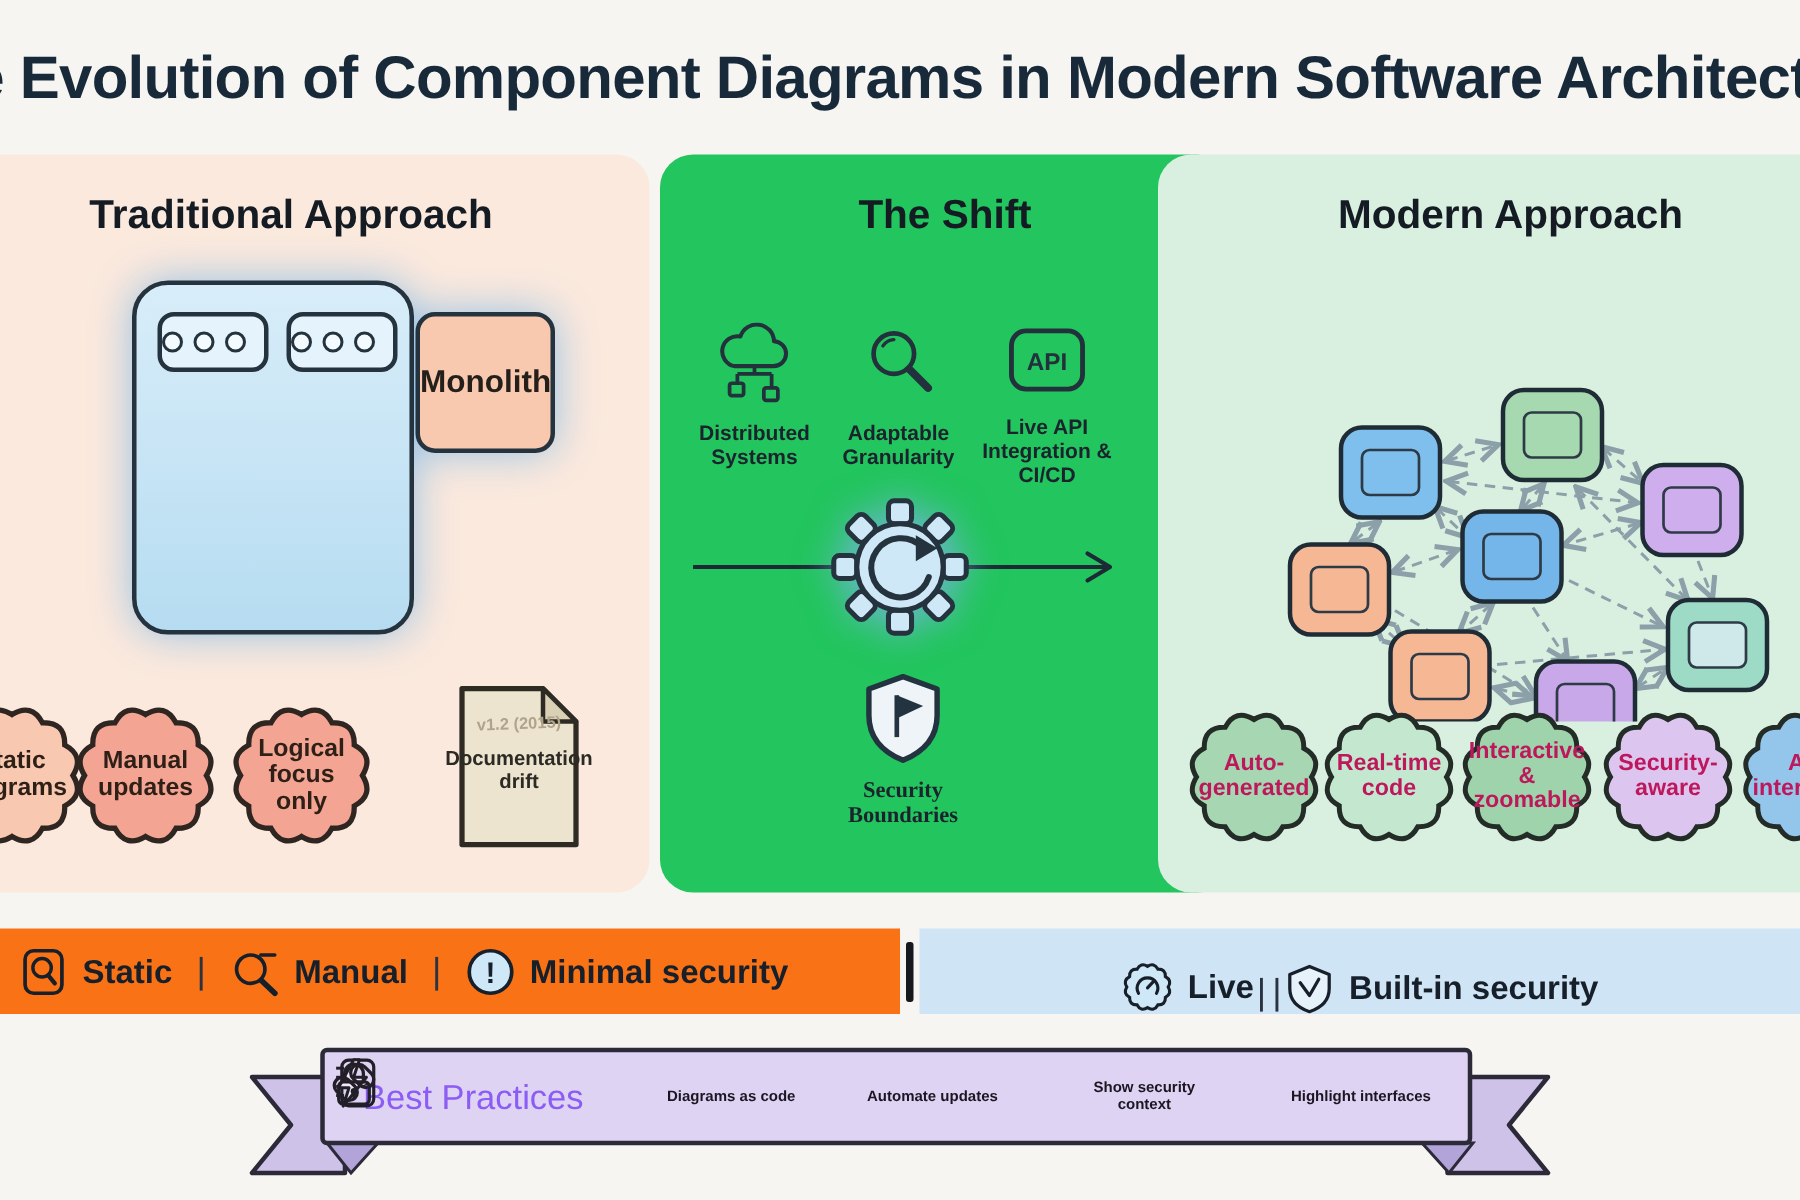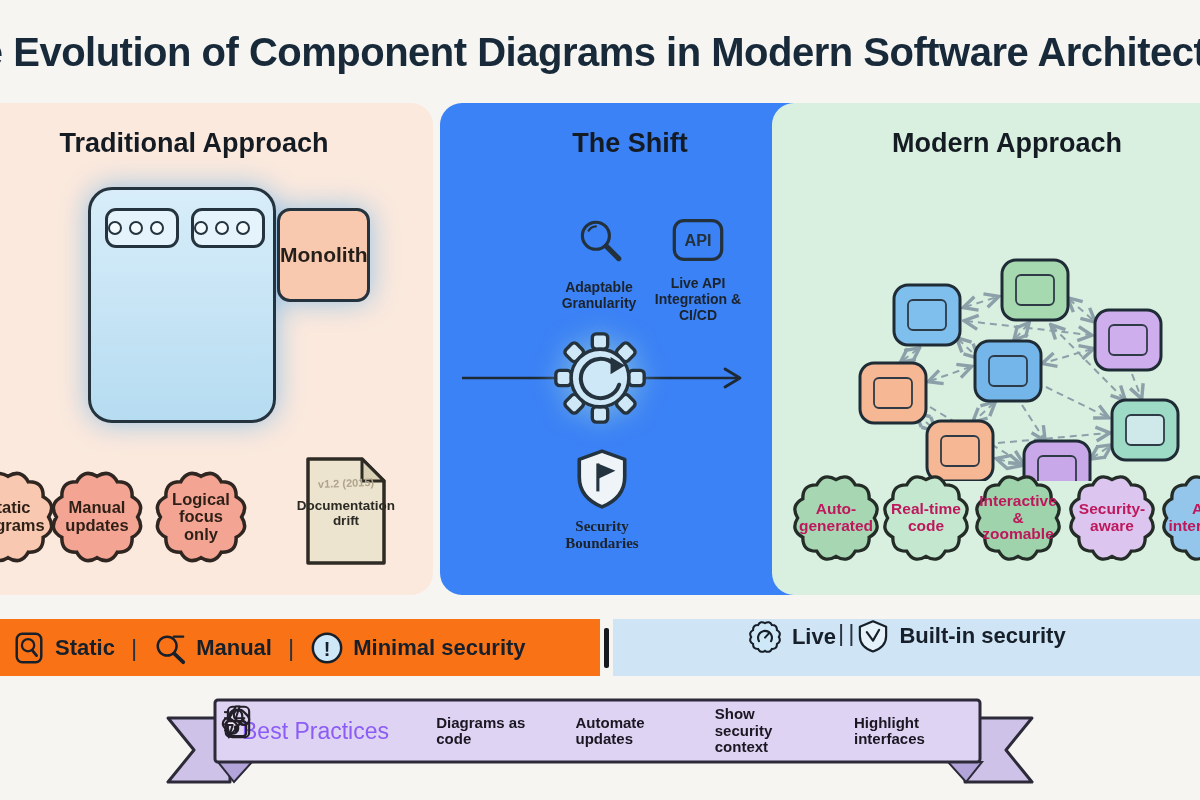--- a/index.html
+++ b/index.html
@@ -6,21 +6,21 @@
   body{font-family:"Liberation Sans", sans-serif; background:#e9e7e4;}
   #stage{position:relative;width:1200px;height:800px;background:#f6f5f2;overflow:hidden;color:#1d2430;}
 
   
   .main-title{position:absolute;top:30px;left:50%;transform:translateX(-50%);
     white-space:nowrap;font-size:40px;font-weight:bold;color:#182a3a;letter-spacing:-0.5px;}
 
   
   .panel{position:absolute;top:103px;height:492px;border-radius:22px;}
   #panel-traditional{left:-45px;width:478px;background:#fbe9dd;}
-  #panel-shift{left:440px;width:380px;background:#3b82f6;}
+  #panel-shift{left:440px;width:380px;background:#22c55e;}
   #panel-modern{left:772px;width:470px;background:#d9f0e1;}
   .panel-title{position:absolute;top:25px;left:0;width:100%;text-align:center;
     font-size:27px;font-weight:bold;color:#141b22;}
   #panel-traditional .panel-title{left:45px;width:388px;}
 
   
   .server{position:absolute;left:133px;top:84px;width:188px;height:236px;
     background:linear-gradient(#d8edf9,#b6dcf1);border:3.5px solid #24333d;border-radius:24px;
     display:flex;flex-direction:row;padding:18px 14px 0 14px;box-sizing:border-box;gap:12px;
     filter:drop-shadow(0 0 14px rgba(140,190,230,.9));}
@@ -59,33 +59,33 @@
     filter:drop-shadow(0 0 12px rgba(120,180,225,.85));}
   .security{position:absolute;left:110px;top:345px;width:104px;text-align:center;font-family:Liberation Serif, serif;}
   .security .f-lbl{margin-top:4px;font-size:15px;font-weight:bold;color:#1b232c;line-height:1.15;}
 
   
   .network{position:absolute;left:0;top:78px;}
 
   
   .compare{position:absolute;left:0;top:619px;width:1200px;height:57px;display:flex;align-items:stretch;}
   .compare-left{flex:1;background:#f97316;display:flex;align-items:center;gap:14px;padding-left:12px;}
-  .compare-right{flex:1;background:#cfe4f4;display:flex;align-items:flex-start;justify-content:center;gap:0;}
+  .compare-right{flex:1;background:#cfe4f4;display:flex;align-items:flex-end;justify-content:center;gap:0;}
   .compare .item{display:flex;align-items:center;gap:9px;font-size:22px;font-weight:bold;color:#17202a;}
   .compare .sep{font-size:24px;font-weight:normal;color:#2a3340;padding:0 2px;}
   .mid-divider{width:5px;height:40px;background:#15191e;align-self:center;border-radius:2px;margin:0 4px;}
 
   
   .ribbon{position:absolute;left:160px;top:694px;width:880px;height:92px;}
   .ribbon svg{position:absolute;inset:0;}
   .ribbon-content{position:absolute;left:58px;top:8px;width:760px;height:58px;display:flex;
     align-items:center;padding:0 24px;box-sizing:border-box;justify-content:space-between;}
   .bp-title{font-size:23px;font-weight:normal;color:#8b5cf6;white-space:nowrap;margin-right:8px;}
   .bp-item{display:flex;align-items:center;gap:8px;}
-  .bp-item .b-lbl{font-size:15px;font-weight:bold;color:#1a1722;line-height:1.1;max-width:100px;}
+  .bp-item .b-lbl{font-size:10px;font-weight:bold;color:#1a1722;line-height:1.1;max-width:100px;text-align:center;}
 
   svg text{font-family:"Liberation Sans", sans-serif;font-weight:bold;}
 </style>
 </head>
 <body>
 
 <div id="stage">
 
   <div class="main-title">The Evolution of Component Diagrams in Modern Software Architecture</div>
 
@@ -131,20 +131,32 @@
         <path d="M62,4 V26 H84 Z" fill="#d9d0b5" stroke="#2e2b24" stroke-width="3" stroke-linejoin="round"></path>
       </svg>
       <div class="ver">v1.2 (2015)</div>
       <div class="lbl">Documentation drift</div>
     </div>
   </div>
 
   <div class="panel" id="panel-shift">
     <div class="panel-title">The Shift</div>
 
+    <div class="feature" id="feature-0">
+      <svg width="54" height="54" viewBox="0 0 52 52">
+        <path d="M38,28 A8,8 0 0 0 38.5,12 A11,11 0 0 0 17,9 A8.5,8.5 0 0 0 13,28 Z" fill="none" stroke="#22313c" stroke-width="2.6" stroke-linejoin="round"></path>
+        <line x1="26" y1="28" x2="26" y2="33" stroke="#22313c" stroke-width="2.4"></line>
+        <line x1="15" y1="33" x2="37" y2="33" stroke="#22313c" stroke-width="2.4"></line>
+        <line x1="15" y1="33" x2="15" y2="39" stroke="#22313c" stroke-width="2.4"></line>
+        <line x1="37" y1="33" x2="37" y2="42" stroke="#22313c" stroke-width="2.4"></line>
+        <rect x="10" y="39" width="9" height="8" rx="1.5" fill="none" stroke="#22313c" stroke-width="2.4"></rect>
+        <rect x="32" y="42" width="9" height="8" rx="1.5" fill="none" stroke="#22313c" stroke-width="2.4"></rect>
+      </svg>
+      <div class="f-lbl">Distributed Systems</div>
+    </div>
 
     <div class="feature" id="feature-1">
       <svg width="54" height="54" viewBox="0 0 52 52">
         <circle cx="23" cy="20" r="13" fill="none" stroke="#22313c" stroke-width="3"></circle>
         <path d="M16,15 A9,9 0 0 1 23,11" fill="none" stroke="#22313c" stroke-width="2.2" stroke-linecap="round"></path>
         <line x1="33" y1="30" x2="45" y2="42" stroke="#22313c" stroke-width="5" stroke-linecap="round"></line>
       </svg>
       <div class="f-lbl">Adaptable Granularity</div>
     </div>
 

